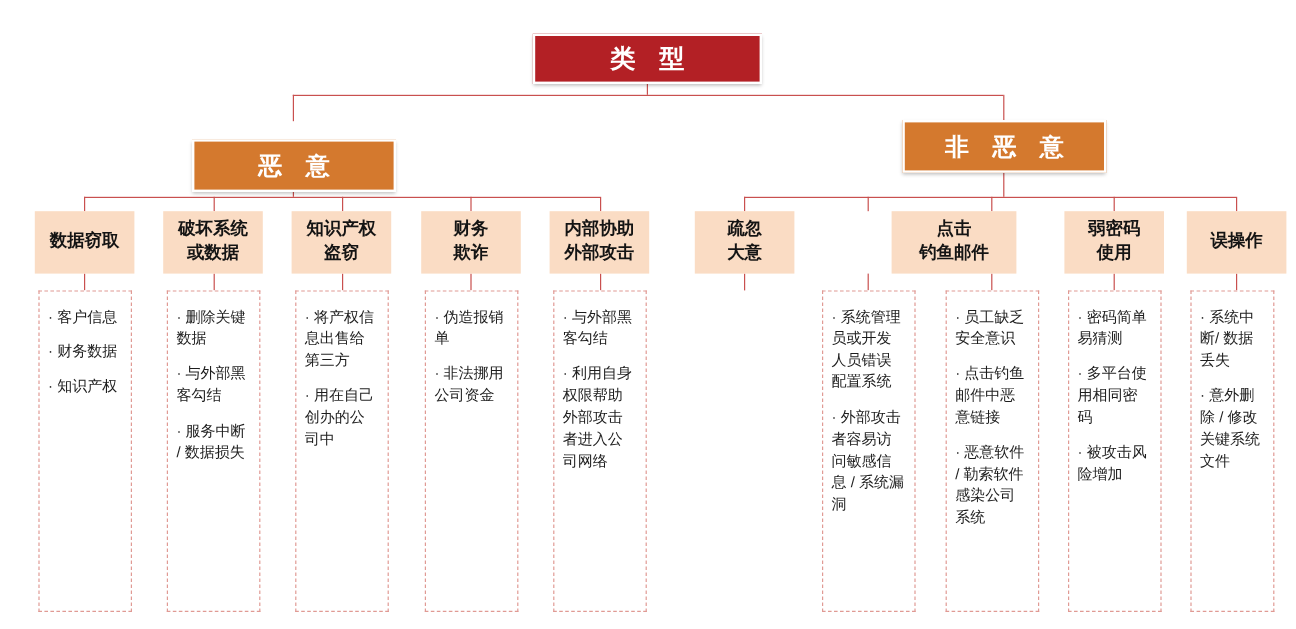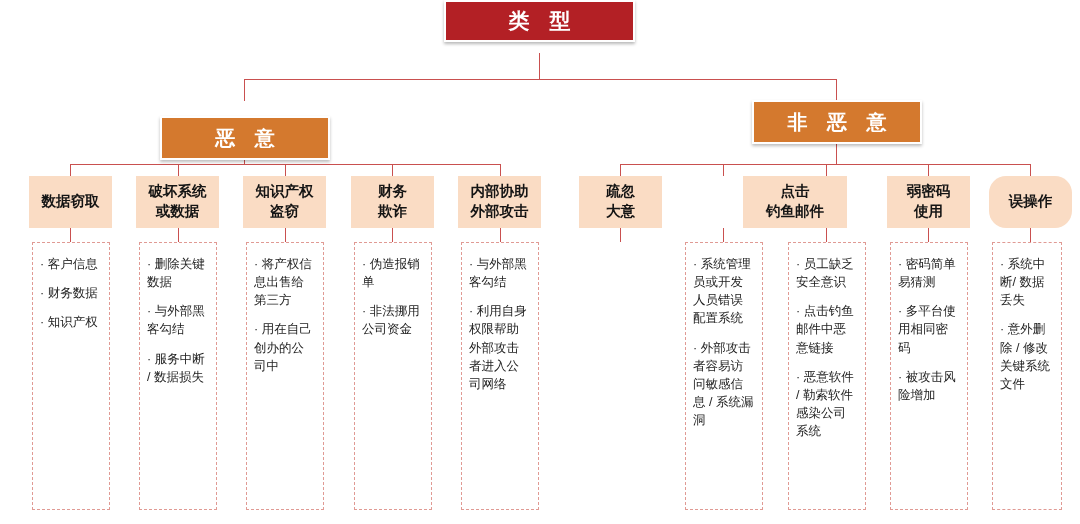--- a/index.html
+++ b/index.html
@@ -127,21 +127,21 @@
   <div class="line v" style="left:826px; top:164px; height:12px;"></div>
   <div class="line v" style="left:928px; top:164px; height:12px;"></div>
   <div class="line v" style="left:1030px; top:164px; height:12px;"></div>
 
   <div class="line v" style="left:620px; top:228px; height:14px;"></div>
   <div class="line v" style="left:723px; top:228px; height:14px;"></div>
   <div class="line v" style="left:826px; top:228px; height:14px;"></div>
   <div class="line v" style="left:928px; top:228px; height:14px;"></div>
   <div class="line v" style="left:1030px; top:228px; height:14px;"></div>
 
-  <div class="node-root" style="left:444px; top:0; width:191px; height:42px;">
+  <div class="node-root" style="left:444px; top:28px; width:191px; height:42px;">
     <span>类 型</span>
   </div>
 
   <div class="node-l2" style="left:160px; top:116px; width:170px; height:44px;text-align:right;">
     <span>恶 意</span>
   </div>
 
   <div class="node-l2" style="left:752px; top:100px; width:170px; height:44px;">
     <span>非 恶 意</span>
   </div>
@@ -195,21 +195,21 @@
     </span>
   </div>
 
   <div class="node-l3" style="left:887px; top:176px; width:83px; height:52px;">
     <span>
       <span>弱密码</span><br>
       <span>使用</span>
     </span>
   </div>
 
-  <div class="node-l3" style="left:989px; top:176px; width:83px; height:52px;border-radius:17px;">
+  <div class="node-l3" style="left:989px; top:176px; width:83px; height:52px;">
     <span>
       <span>误操作</span>
     </span>
   </div>
 
   <div class="node-detail" style="left:32px; top:242px; width:78px; height:268px;">
     <div class="detail-item">· 客户信息</div>
     <div class="detail-item">· 财务数据</div>
     <div class="detail-item">· 知识产权</div>
   </div>

